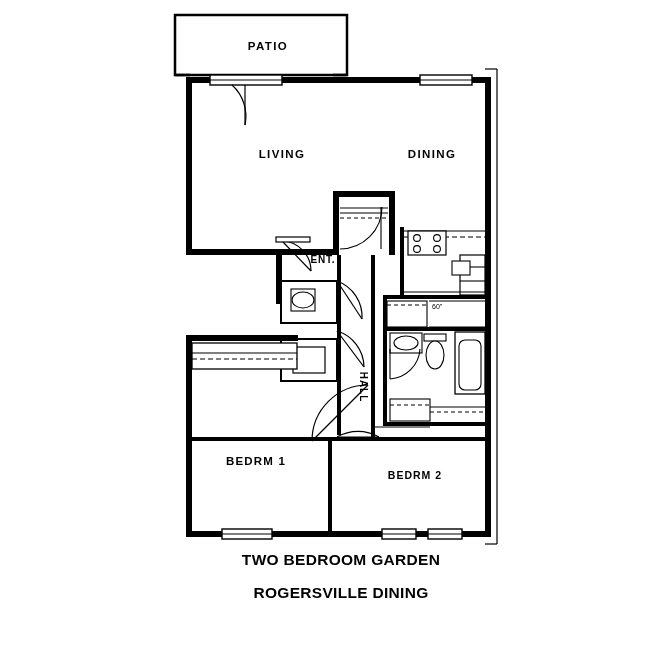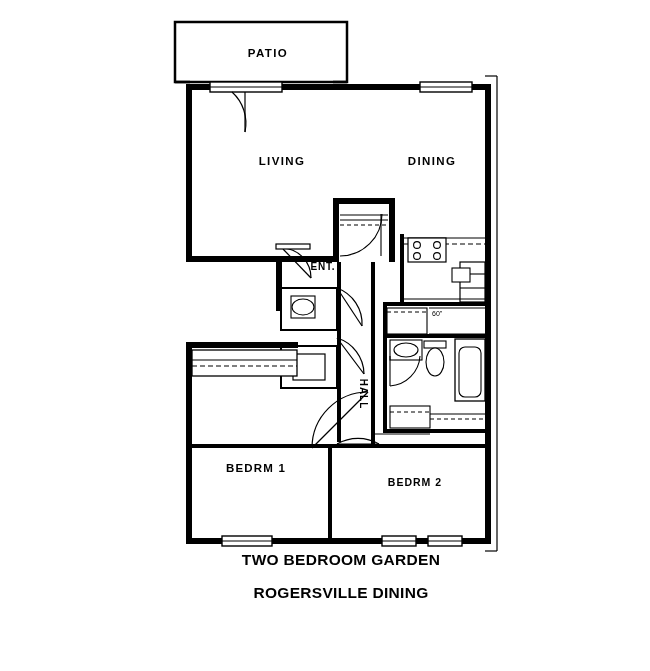--- a/index.html
+++ b/index.html
@@ -10,21 +10,21 @@
   body {
     width: 650px;
     height: 671px;
     font-family: "Liberation Sans", sans-serif;
     position: relative;
     overflow: hidden;
   }
   #floorplan-wrap {
     position: absolute;
     left: 0;
-    top: 16px;
+    top: 9px;
     width: 650px;
     height: 491px;
     border-radius: 17px;
   }
   svg.plan {
     display: block;
   }
   .caption-block {
     position: absolute;
     left: 0;

